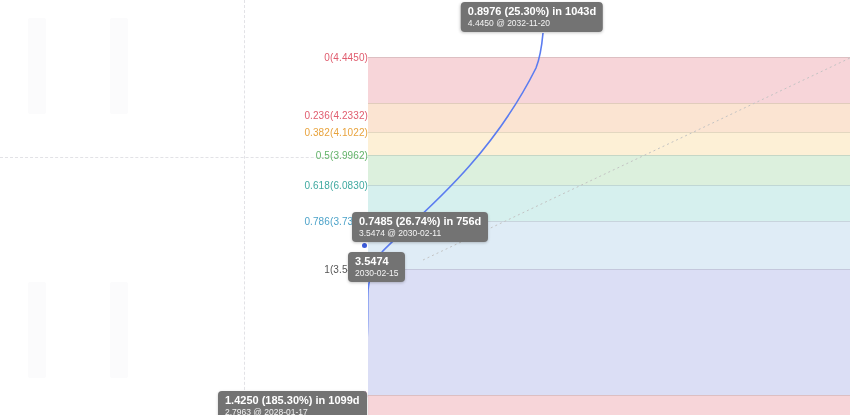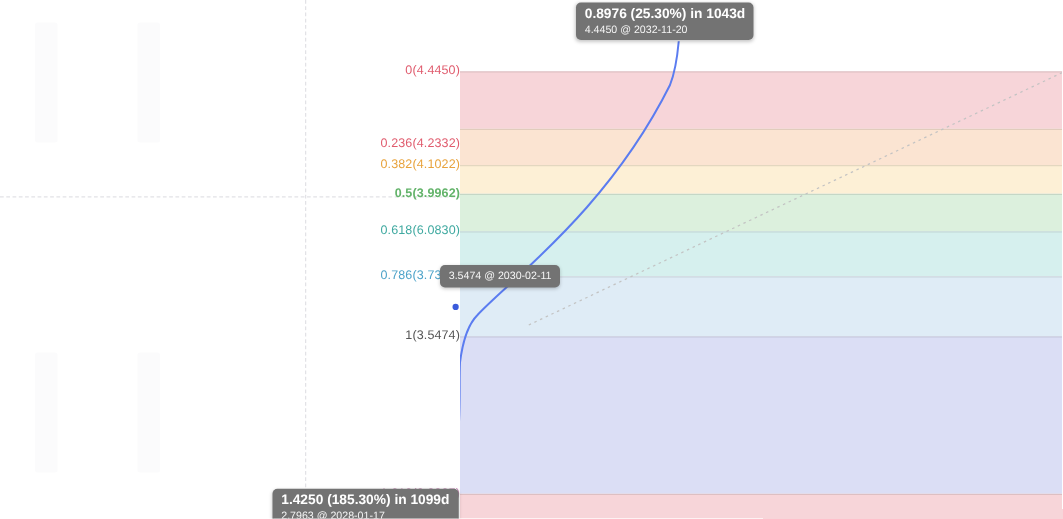--- a/index.html
+++ b/index.html
@@ -125,21 +125,21 @@
   <div class="page-grid-h" style="top:157px;"></div>
   <div class="ghost-box" style="left:28px;top:18px;width:18px;height:96px;"></div>
   <div class="ghost-box" style="left:110px;top:18px;width:18px;height:96px;"></div>
   <div class="ghost-box" style="left:28px;top:282px;width:18px;height:96px;"></div>
   <div class="ghost-box" style="left:110px;top:282px;width:18px;height:96px;"></div>
 
   <div id="labels">
       <div class="fib-label" style="top: 29px; color: rgb(224, 92, 110);">0(4.4450)</div>
       <div class="fib-label" style="top: 75px; color: rgb(224, 92, 110); margin-top: 12px;">0.236(4.2332)</div>
       <div class="fib-label" style="top: 104px; color: rgb(232, 163, 61);">0.382(4.1022)</div>
-      <div class="fib-label" style="top: 127px; color: rgb(99, 179, 106); font-weight: bold;">0.5(3.9962)</div>
+      <div class="fib-label" style="top: 127px; color: rgb(99, 179, 106);">0.5(3.9962)</div>
       <div class="fib-label" style="top: 157px; color: rgb(63, 169, 160);">0.618(6.0830)</div>
       <div class="fib-label" style="top: 193px; color: rgb(77, 163, 201);">0.786(3.7395)</div>
       <div class="fib-label" style="top: 241px; color: rgb(85, 85, 85);">1(3.5474)</div>
       <div class="fib-label" style="top: 367px; color: rgb(197, 138, 181);">1.618(2.9927)</div>
     </div>
 
   <div id="plot">
     <div id="bands">
         <div class="band" style="top: 29px; height: 46px; background: rgb(247, 213, 217);"></div>
         <div class="band" style="top: 75px; height: 29px; background: rgb(251, 228, 210);"></div>
@@ -170,22 +170,27 @@
   </div>
 
   <div class="dot" style="left:541px;top:27px;"></div>
   <div class="tooltip" style="left:532px;top:2px;transform:translateX(-50%);">
     <span class="t1">0.8976 (25.30%) in 1043d</span>
     <span class="t2">4.4450 @ 2032-11-20</span>
   </div>
 
   <div class="dot" style="left:362px;top:243px;"></div>
   <div class="tooltip" style="left:352px;top:212px;">
+    <span class="t1">0.7485 (26.74%) in 756d</span>
     <span class="t2">3.5474 @ 2030-02-11</span>
   </div>
 
+  <div class="tooltip" style="left:348px;top:252px;">
+    <span class="t1">3.5474</span>
+    <span class="t2">2030-02-15</span>
+  </div>
 
   <div class="tooltip" style="left:218px;top:391px;">
     <span class="t1">1.4250 (185.30%) in 1099d</span>
     <span class="t2">2.7963 @ 2028-01-17</span>
   </div>
 
 </div>
 
 </body></html>

